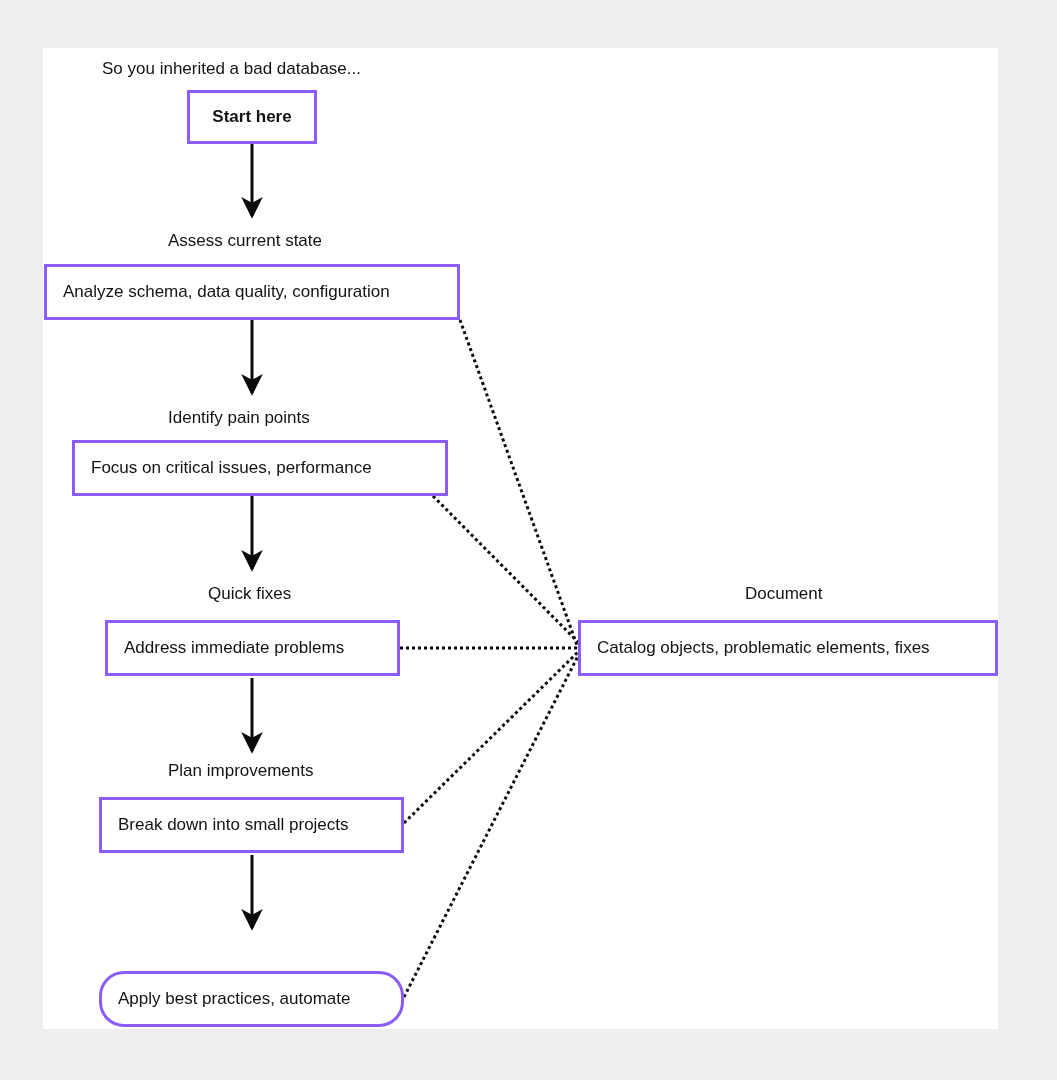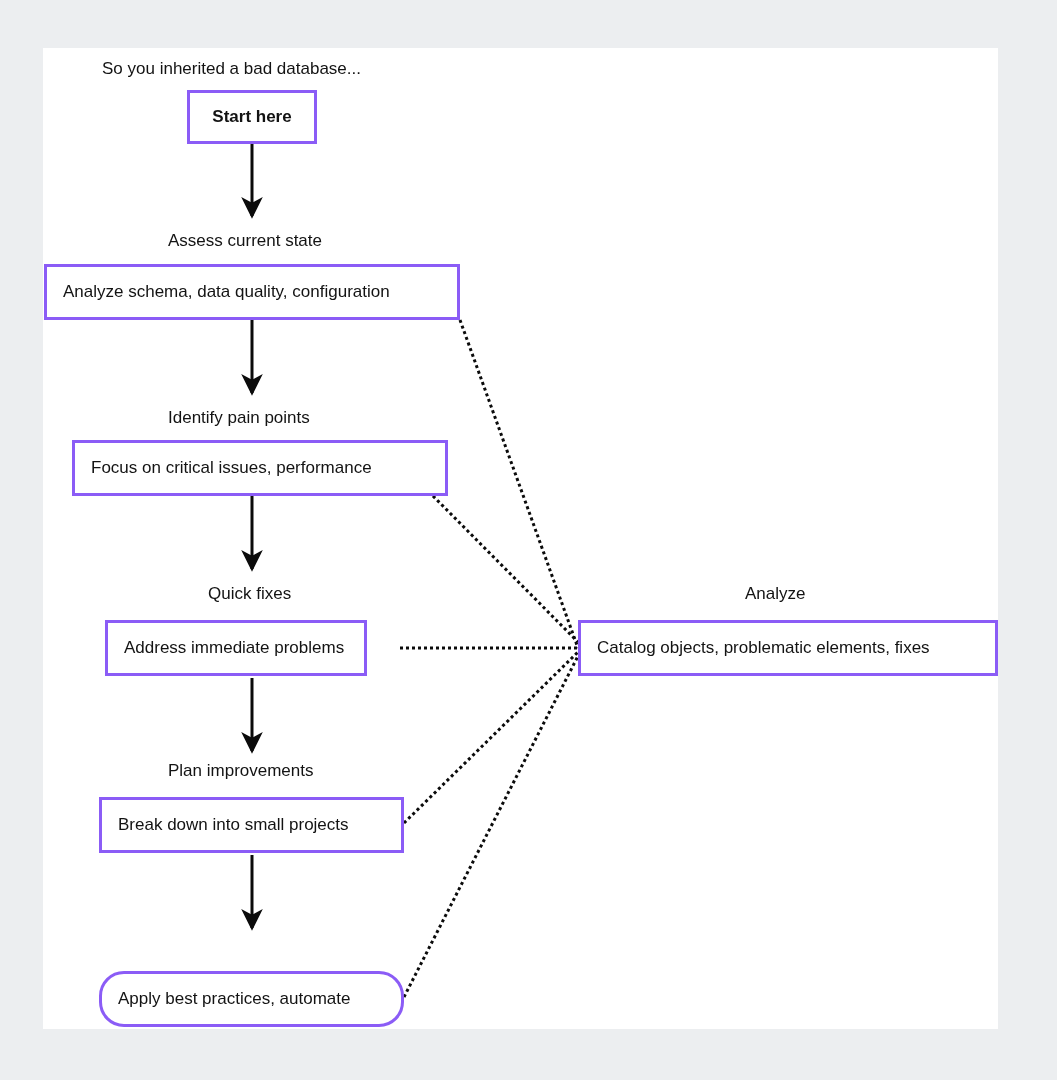--- a/index.html
+++ b/index.html
@@ -105,25 +105,25 @@
     <div class="node" style="left:1px; top:216px; width:416px; height:56px;">
       <span>Analyze schema, data quality, configuration</span>
     </div>
 
     <div class="edge-label" style="left:125px; top:361px;">Identify pain points</div>
     <div class="node" style="left:29px; top:392px; width:376px; height:56px;">
       <span>Focus on critical issues, performance</span>
     </div>
 
     <div class="edge-label" style="left:165px; top:537px;">Quick fixes</div>
-    <div class="node" style="left:62px; top:572px; width:262px; height:56px;">
+    <div class="node" style="left:62px; top:572px; width:295px; height:56px;">
       <span>Address immediate problems</span>
     </div>
 
-    <div class="edge-label" style="left:702px; top:537px;">Analyze</div>
+    <div class="edge-label" style="left:702px; top:537px;">Document</div>
     <div class="node" style="left:535px; top:572px; width:420px; height:56px;">
       <span>Catalog objects, problematic elements, fixes</span>
     </div>
 
     <div class="edge-label" style="left:125px; top:714px;">Plan improvements</div>
     <div class="node" style="left:56px; top:749px; width:305px; height:56px;">
       <span>Break down into small projects</span>
     </div>
 
     <div class="edge-label" style="left:157px; top:891px;margin-top:35px;">Futureproof</div>

